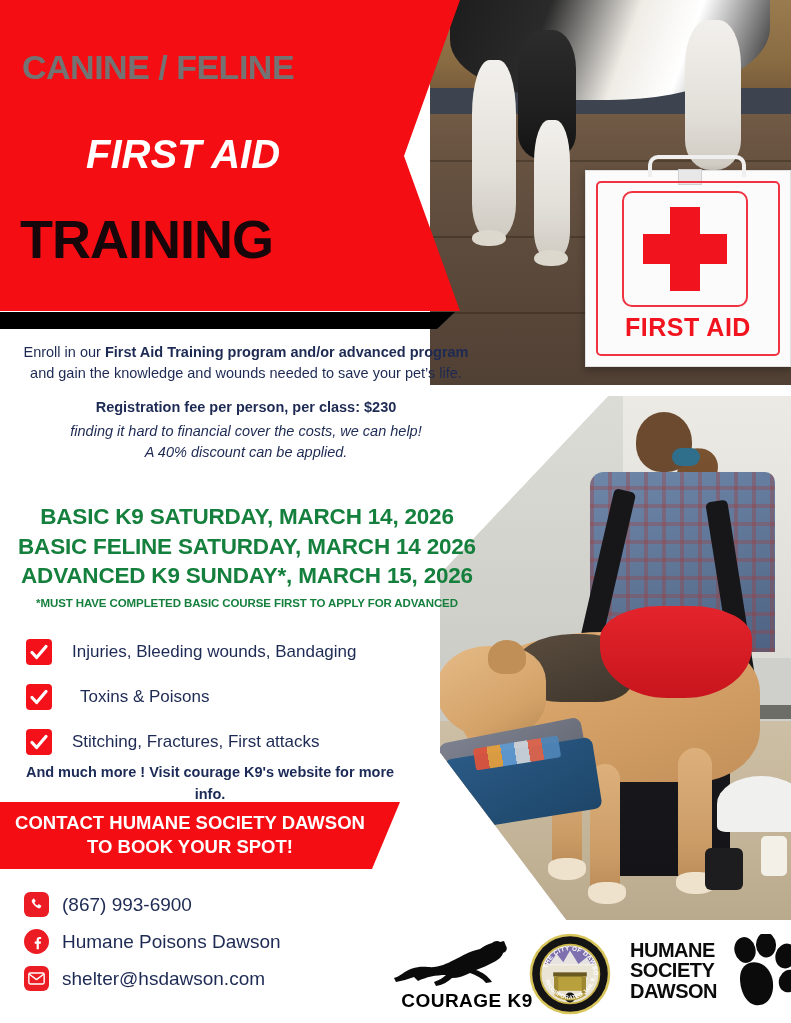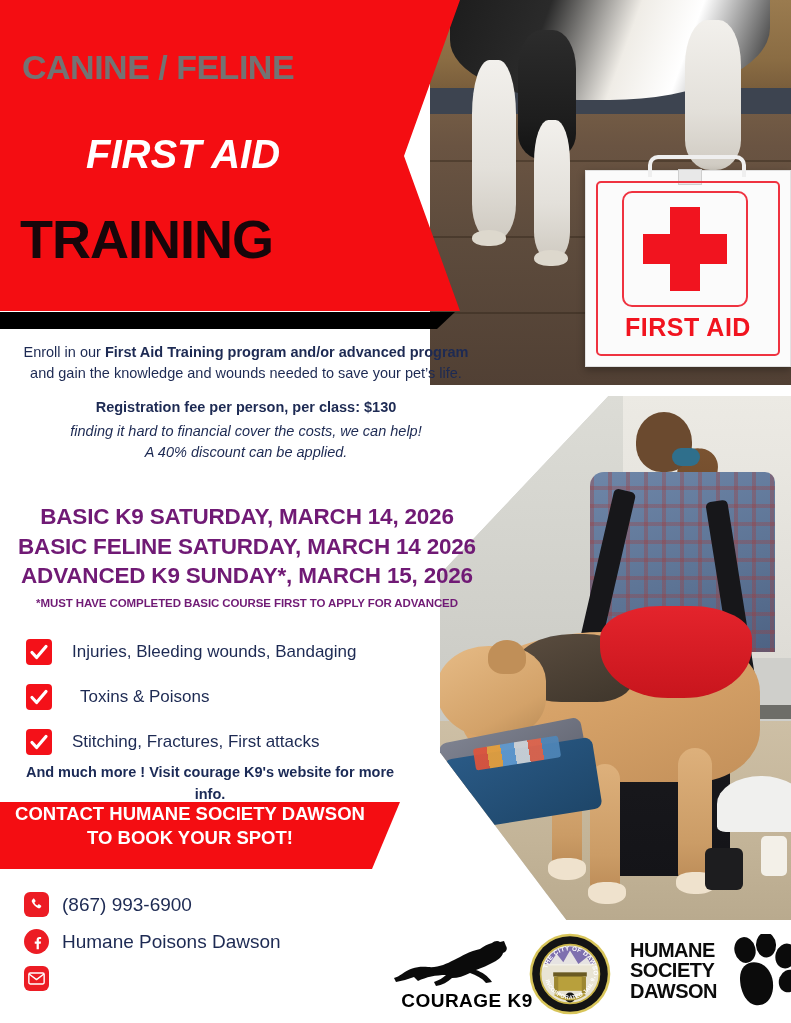--- a/index.html
+++ b/index.html
@@ -209,21 +209,21 @@
     font-size: 14.5px;
     font-style: italic;
     line-height: 1.47;
   }
 
   .dates {
     position: absolute;
     left: 8px; top: 502px;
     width: 478px;
     text-align: center;
-    color: #701a75;
+    color: #15803d;
     font-weight: bold;
   }
   .date-line { font-size: 22.5px; line-height: 1.32; letter-spacing: -0.2px; }
   .date-note {
     margin-top: 6px;
     font-size: 11.5px;
     letter-spacing: -0.1px;
   }
 
   
@@ -269,20 +269,21 @@
     position: absolute;
     left: 0; top: 802px;
     width: 420px;
     height: 67px;
     background: #f40d12;
     clip-path: polygon(0 0, 400px 0, 372px 67px, 0 67px);
     color: #ffffff;
     font-weight: bold;
     font-size: 18.5px;
     line-height: 1.28;
+    padding-top: 9px;
     box-sizing: border-box;
     text-align: center;
   }
   .contact-banner .cb-inner { width: 380px; }
 
   
   .contacts {
     position: absolute;
     left: 24px; top: 886px;
   }
@@ -575,21 +576,21 @@
     <div class="sp-kitbits"></div>
     <div class="sp-stool"></div>
     <div class="sp-roll"></div>
     <div class="sp-tool"></div>
   </div>
 
   <div class="intro">
     <span>Enroll in our </span><b>First Aid Training program and/or advanced program</b><span> and gain the knowledge and wounds needed to save your pet’s life.</span>
   </div>
 
-  <div class="fee">Registration fee per person, per class: $130</div>
+  <div class="fee">Registration fee per person, per class: $230</div>
   <div class="fee-note">
     <div>finding it hard to financial cover the costs, we can help!</div>
     <div>A 40% discount can be applied.</div>
   </div>
 
   <div class="dates">
     <div class="date-line">BASIC K9  SATURDAY, MARCH 14, 2026</div>
     <div class="date-line">BASIC FELINE SATURDAY, MARCH 14 2026</div>
     <div class="date-line">ADVANCED K9 SUNDAY*, MARCH 15, 2026</div>
     <div class="date-note">*MUST HAVE COMPLETED BASIC COURSE FIRST TO APPLY FOR ADVANCED</div>
@@ -651,20 +652,21 @@
       </span>
       <span class="c-text">Humane Poisons Dawson</span>
     </div>
     <div class="contact-row">
       <span class="c-icon">
         <svg width="17" height="13" viewBox="0 0 24 18" aria-hidden="true">
           <rect x="1.2" y="1.2" width="21.6" height="15.6" rx="2" fill="none" stroke="#ffffff" stroke-width="2"></rect>
           <path d="M2 3 L12 10.5 L22 3" fill="none" stroke="#ffffff" stroke-width="2" stroke-linecap="round" stroke-linejoin="round"></path>
         </svg>
       </span>
+      <span class="c-text">shelter@hsdawson.com</span>
     </div>
   </div>
 
   <div class="footer-logos">
 
     <div class="logo-courage">
       <svg width="142" height="56" viewBox="0 0 142 56" aria-hidden="true">
         <path d="M14 36 C22 30 30 28 40 29 C50 30 58 26 66 22 C74 18 82 13 92 11 C96 8 100 6 104 5 C106 3 110 2 112 4 L116 3 L118 8 C120 11 118 14 115 15 C114 19 110 22 106 24 C100 27 94 30 88 32 C94 34 100 38 104 44 L98 45 C94 40 88 37 82 35 C76 38 70 40 64 40 C60 44 54 47 48 48 L46 44 C51 42 55 40 58 37 C48 37 38 39 30 43 L26 39 C20 41 14 43 8 44 L6 40 C9 39 11 38 14 36 Z" fill="#0b0b0b"></path>
       </svg>
       <div class="courage-text">COURAGE K9</div>

